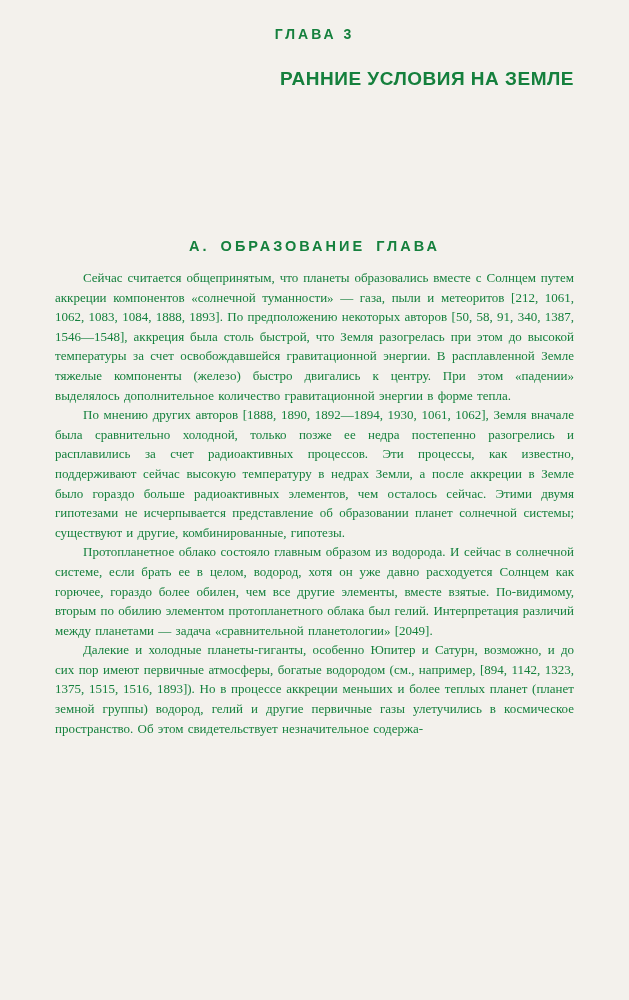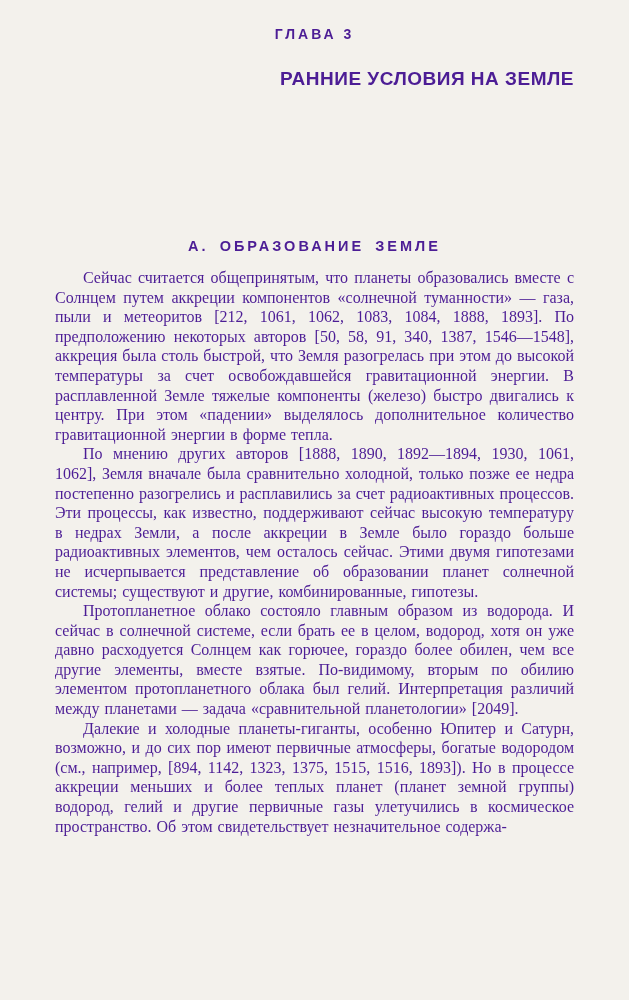--- a/index.html
+++ b/index.html
@@ -9,21 +9,21 @@
   }
   .page {
     position: relative;
     width: 629px;
     height: 1000px;
     margin: 0 auto;
     background: #f3f1ec;
     box-sizing: border-box;
     padding: 26px 55px 20px 55px;
     overflow: hidden;
-    color: #4c1d95;
+    color: #15803d;
   }
   .chapter {
     text-align: center;
     font-family: "Liberation Sans", sans-serif;
     font-weight: bold;
     font-size: 14px;
     letter-spacing: 3px;
     margin: 0 0 26px 0;
   }
   .title {
@@ -38,38 +38,38 @@
     text-align: center;
     font-family: "Liberation Sans", sans-serif;
     font-weight: bold;
     font-size: 14.5px;
     letter-spacing: 3px;
     word-spacing: 4px;
     margin: 0 0 14px 0;
   }
   .body-text p {
     font-family: "Liberation Serif", serif;
-    font-size: 16px;
+    font-size: 13px;
     line-height: 19.6px;
     text-align: justify;
     text-indent: 28px;
     margin: 0;
     word-spacing: 1px;
   }
 </style>
 </head>
 <body>
 
 <div class="page">
 
   <div class="chapter">ГЛАВА 3</div>
 
   <h1 class="title">РАННИЕ УСЛОВИЯ НА ЗЕМЛЕ</h1>
 
-  <div class="section-heading">А. ОБРАЗОВАНИЕ ЗЕМЛЕ</div>
+  <div class="section-heading">А. ОБРАЗОВАНИЕ ГЛАВА</div>
 
   <div class="body-text">
     <p>Сейчас считается общепринятым, что планеты образовались вместе с Солнцем путем аккреции компонентов «солнечной туманности» — газа, пыли и метеоритов [212, 1061, 1062, 1083, 1084, 1888, 1893]. По предположению некоторых авторов [50, 58, 91, 340, 1387, 1546—1548], аккреция была столь быстрой, что Земля разогрелась при этом до высокой температуры за счет освобождавшейся гравитационной энергии. В расплавленной Земле тяжелые компоненты (железо) быстро двигались к центру. При этом «падении» выделялось дополнительное количество гравитационной энергии в форме тепла.</p>
     <p>По мнению других авторов [1888, 1890, 1892—1894, 1930, 1061, 1062], Земля вначале была сравнительно холодной, только позже ее недра постепенно разогрелись и расплавились за счет радиоактивных процессов. Эти процессы, как известно, поддерживают сейчас высокую температуру в недрах Земли, а после аккреции в Земле было гораздо больше радиоактивных элементов, чем осталось сейчас. Этими двумя гипотезами не исчерпывается представление об образовании планет солнечной системы; существуют и другие, комбинированные, гипотезы.</p>
     <p>Протопланетное облако состояло главным образом из водорода. И сейчас в солнечной системе, если брать ее в целом, водород, хотя он уже давно расходуется Солнцем как горючее, гораздо более обилен, чем все другие элементы, вместе взятые. По-видимому, вторым по обилию элементом протопланетного облака был гелий. Интерпретация различий между планетами — задача «сравнительной планетологии» [2049].</p>
     <p>Далекие и холодные планеты-гиганты, особенно Юпитер и Сатурн, возможно, и до сих пор имеют первичные атмосферы, богатые водородом (см., например, [894, 1142, 1323, 1375, 1515, 1516, 1893]). Но в процессе аккреции меньших и более теплых планет (планет земной группы) водород, гелий и другие первичные газы улетучились в космическое пространство. Об этом свидетельствует незначительное содержа-</p>
   </div>
 
 </div>
 

